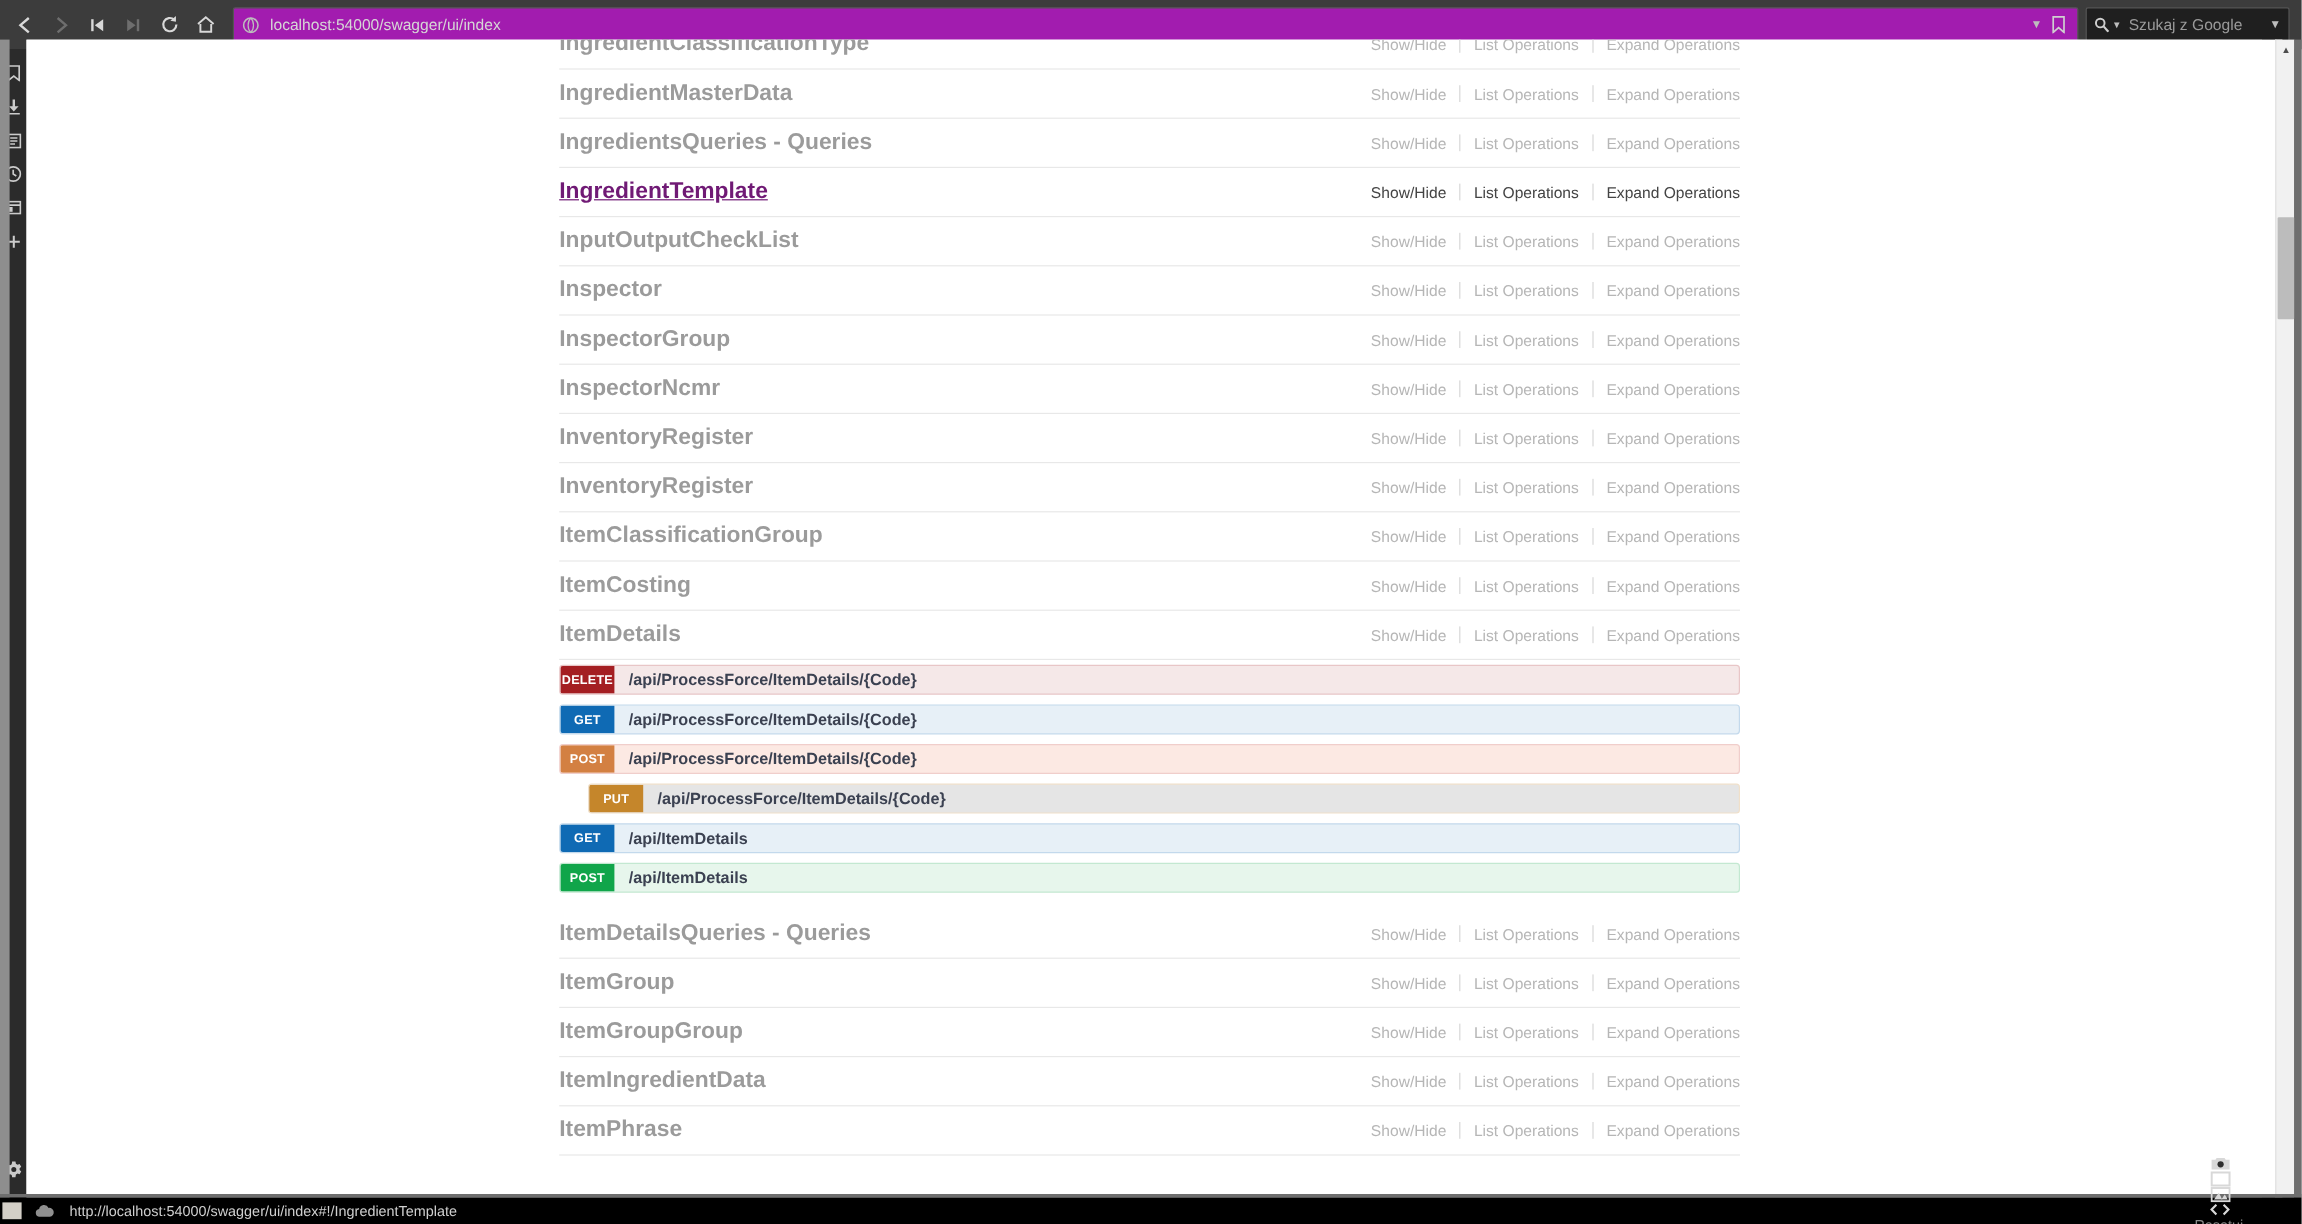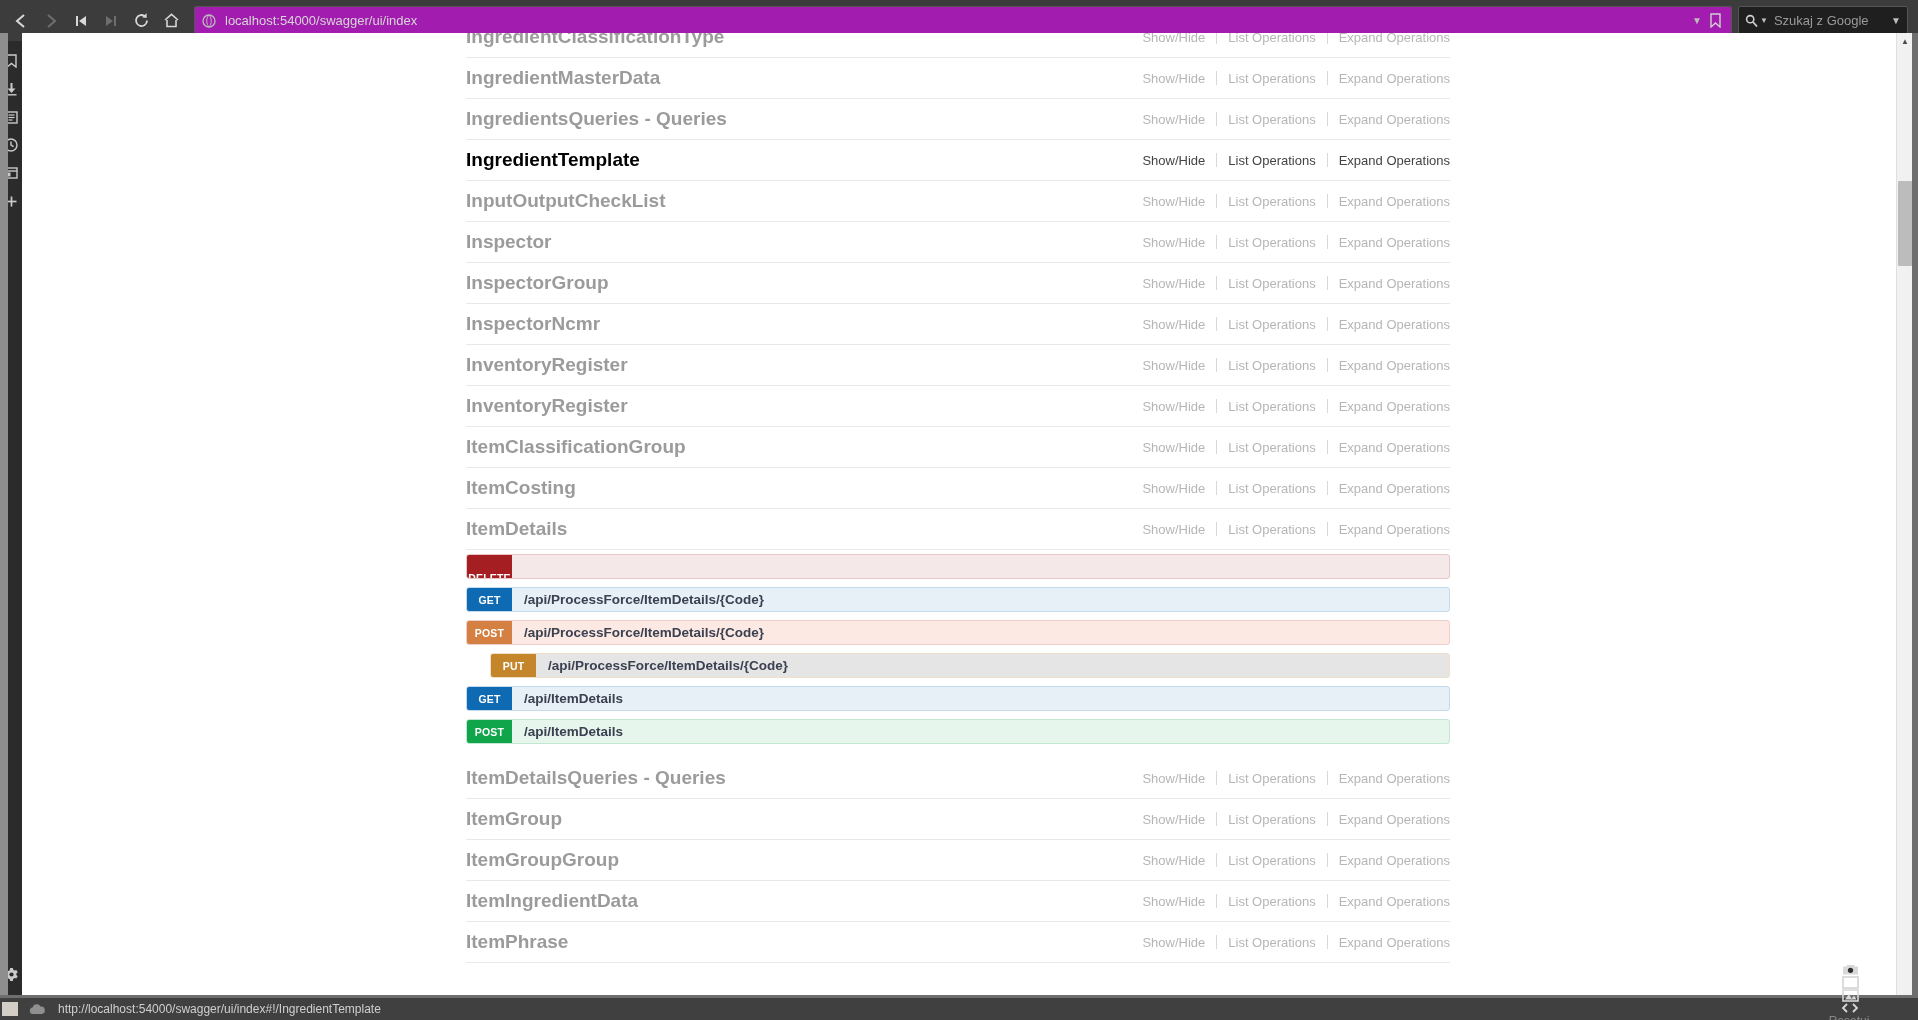--- a/index.html
+++ b/index.html
@@ -72,21 +72,21 @@
   }
 
   
   .resource {
     height: 41px; border-bottom: 1px solid #e8e8e8;
     display: flex; align-items: center; justify-content: space-between;
   }
   .res-name {
     font-size: 19px; font-weight: bold; color: #9b9b9b; letter-spacing: 0;
   }
-  .resource.active .res-name { color: #000000; }
+  .resource.active .res-name { color: #701a75; text-decoration: underline; }
   .res-ops { display: flex; align-items: center; font-size: 13px; color: #b6b6b6; }
   .resource.active .res-ops { color: #444; }
   .res-ops .op-link { padding: 0 11px; white-space: nowrap; }
   .res-ops .op-sep { width: 1px; height: 14px; background: #d8d8d8; }
   .res-ops .op-link:last-child { padding-right: 0; }
 
   
   .endpoints { padding: 4px 0 6px 0; }
   .endpoint {
     height: 25px; margin-bottom: 8px; display: flex; align-items: stretch;
@@ -114,21 +114,21 @@
     position: absolute; left: 1px; top: 148px; width: 14px; height: 85px;
     background: #bcbcbc; border-radius: 1px;
   }
   .scroll-edge {
     position: absolute; top: 33px; right: 0; width: 6px; height: 987px; background: #6e6e6e;
   }
 
   
   .statusbar {
     position: absolute; bottom: 0; left: 0; width: 1918px; height: 22px;
-    background: #404040; display: flex; align-items: center; color: #cfcfcf; font-size: 12px;
+    background: #000000; display: flex; align-items: center; color: #cfcfcf; font-size: 12px;
   }
   .sb-left { display: flex; align-items: center; padding-left: 2px; }
   .sb-chip { width: 16px; height: 14px; background: #d3cfc7; margin-right: 10px; }
   .cloud-ico { margin-right: 12px; display: flex; align-items: center; color: #8f8f8f; }
   .status-url { color: #cfcfcf; white-space: nowrap; }
   .sb-right { margin-left: auto; display: flex; align-items: center; padding-right: 8px; flex-direction: column; }
   .sb-tool { width: 26px; display: flex; align-items: center; justify-content: center; color: #d8d8d8; }
   .reset-label { color: #8a8a8a; font-size: 12px; margin: 0 8px 0 6px; }
   .zoom-slider { position: relative; width: 120px; height: 14px; display: flex; align-items: center; }
   .zoom-track { width: 120px; height: 3px; background: #8a8a8a; border-radius: 2px; }
@@ -394,21 +394,21 @@
             <div class="res-name">ItemDetails</div>
             <div class="res-ops">
               <div class="op-link">Show/Hide</div>
               <div class="op-sep"></div>
               <div class="op-link">List Operations</div>
               <div class="op-sep"></div>
               <div class="op-link">Expand Operations</div>
             </div>
           </div>
           <div class="endpoints">
-            <div class="endpoint" style="background: rgb(245, 232, 232); border-color: rgb(232, 198, 199); flex-direction: column;">
+            <div class="endpoint" style="background: rgb(245, 232, 232); border-color: rgb(232, 198, 199);">
               <div class="ep-method" style="background: rgb(164, 30, 34);">DELETE</div>
               <div class="ep-path">/api/ProcessForce/ItemDetails/{Code}</div>
             </div>
             <div class="endpoint" style="background: rgb(231, 240, 247); border-color: rgb(195, 217, 236);">
               <div class="ep-method" style="background: rgb(15, 106, 180);">GET</div>
               <div class="ep-path">/api/ProcessForce/ItemDetails/{Code}</div>
             </div>
             <div class="endpoint" style="background: rgb(252, 233, 227); border-color: rgb(240, 206, 203);">
               <div class="ep-method" style="background: rgb(211, 128, 66);">POST</div>
               <div class="ep-path">/api/ProcessForce/ItemDetails/{Code}</div>

